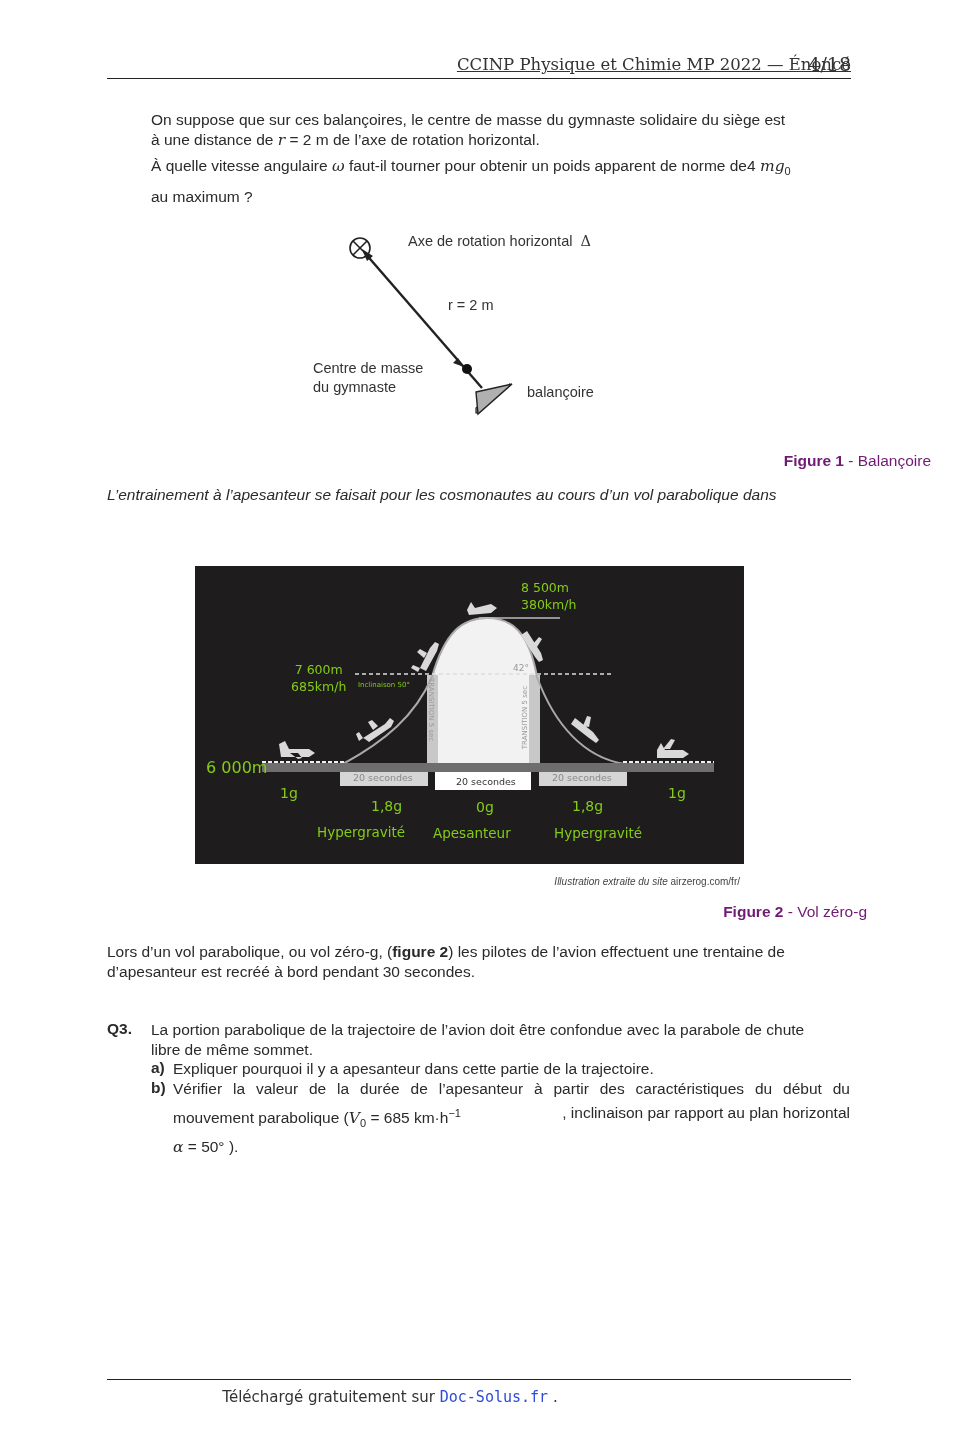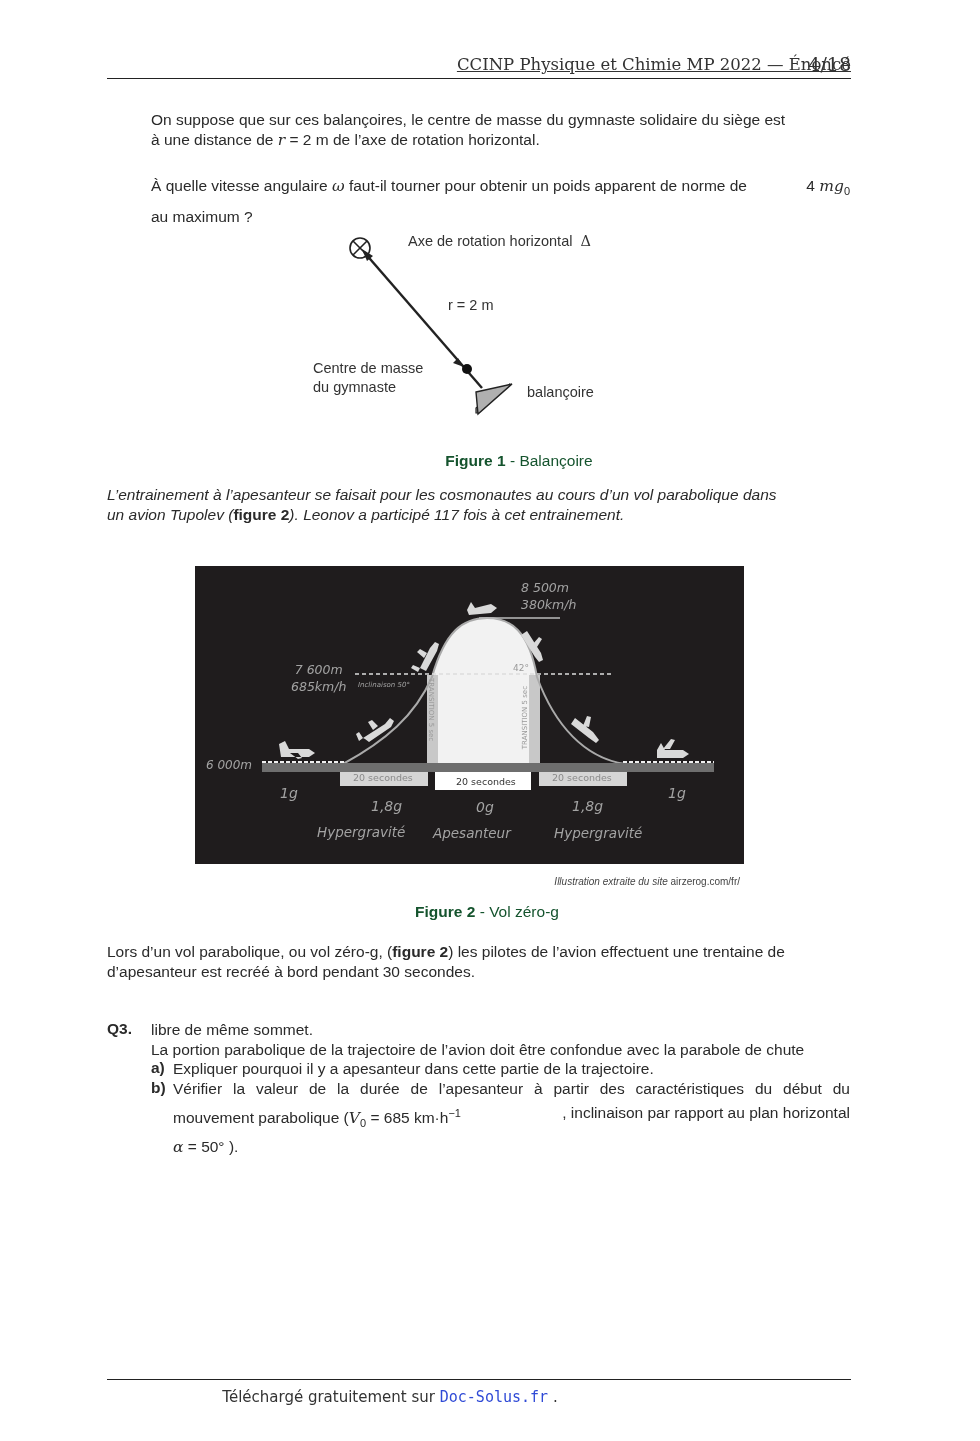--- a/index.html
+++ b/index.html
@@ -11,25 +11,25 @@
   #header-page { position: absolute; right: 0; top: 1px; font-size: 19px; color: #333; }
 
   .para { position: absolute; font-family: "Liberation Sans", sans-serif; font-size: 15.5px; line-height: 20px; color: #2a2a2a; }
   .justify { text-align: justify; text-align-last: left; }
   .math { font-family: "DejaVu Serif", "Liberation Serif", serif; font-style: italic; }
   sub, sup { font-size: 11px; }
 
   #fig1 { position: absolute; left: 300px; top: 222px; width: 320px; height: 210px; }
   .fig1-label { position: absolute; font-family: "Liberation Sans", sans-serif; font-size: 14.5px; color: #333; white-space: nowrap; }
 
-  .caption { position: absolute; font-family: "Liberation Sans", sans-serif; font-size: 15.5px; color: #14532d; text-align: center; }
+  .caption { position: absolute; font-family: "Liberation Sans", sans-serif; font-size: 15.5px; color: #701a75; text-align: right; }
   .caption b { font-weight: bold; }
 
   #fig2 { position: absolute; left: 195px; top: 566px; width: 549px; height: 298px; background: #1f1c1d; }
-  .f2t { position: absolute; font-family: "DejaVu Sans", sans-serif; color: #a3a3a3; white-space: nowrap; font-style: italic; }
+  .f2t { position: absolute; font-family: "DejaVu Sans", sans-serif; color: #84cc16; white-space: nowrap; }
   .f2s { position: absolute; font-family: "DejaVu Sans", sans-serif; color: #8a8a8a; white-space: nowrap; font-size: 9.5px; }
 
   #credit { position: absolute; left: 380px; top: 876px; width: 360px; text-align: right; font-family: "Liberation Sans", sans-serif; font-size: 10px; color: #444; }
   #credit i { font-style: italic; }
 
   .q-label { position: absolute; font-family: "Liberation Sans", sans-serif; font-weight: bold; font-size: 15.5px; color: #2a2a2a; }
 
   #footer-rule { position: absolute; left: 107px; top: 1379px; width: 744px; height: 0; border-top: 1.5px solid #222; }
   #footer { position: absolute; left: 0; width: 780px; top: 1388px; text-align: center; font-family: "DejaVu Sans", sans-serif; font-size: 15px; color: #333; }
   #footer-link { color: #2f4ad6; font-family: "DejaVu Sans Mono", monospace; font-size: 15px; }
@@ -42,21 +42,21 @@
   <div id="header-page" class="serif">4/18</div>
 </div>
 
 <div class="para justify" style="left:151px; top:110px; width:699px;">
   <div>On suppose que sur ces balançoires, le centre de masse du gymnaste solidaire du siège est</div>
   <div>
     <span>à une distance de </span><span class="math">r</span><span> = 2 m</span><span> de l’axe de rotation horizontal.</span>
   </div>
 </div>
 <div class="para" style="left:151px; top:156px; width:699px;">
-  <div style="display:flex; justify-content:space-between; width:699px;margin-top:20px;">
+  <div style="display:flex; width:699px;">
     <span><span>À quelle vitesse angulaire </span><span class="math">ω</span><span> faut-il tourner pour obtenir un poids apparent de norme de </span></span>
     <span><span>4</span> <span class="math">mg</span><sub>0</sub></span>
   </div>
   <div style="margin-top:6px;">au maximum ?</div>
 </div>
 
 <div id="fig1">
   <svg width="320" height="210" viewBox="0 0 320 210">
     <g>
       <circle cx="60" cy="26" r="10" fill="#fff" stroke="#222" stroke-width="1.6"></circle>
@@ -80,23 +80,20 @@
   </div>
   <div class="fig1-label" style="left:227px; top:162px;">balançoire</div>
 </div>
 
 <div class="caption" style="left:107px; top:452px; width:824px;">
   <b>Figure 1</b><span> - Balançoire</span>
 </div>
 
 <div class="para justify" style="left:107px; top:485px; width:743px; font-style:italic;">
   <div>L’entrainement à l’apesanteur se faisait pour les cosmonautes au cours d’un vol parabolique dans</div>
-  <div>
-    <span>un avion Tupolev (</span><b style="font-style:normal;">figure 2</b><span>). Leonov a participé 117 fois à cet entrainement.</span>
-  </div>
 </div>
 
 <div id="fig2">
   <svg width="549" height="298" viewBox="0 0 549 298" style="position:absolute; left:0; top:0;">
 
     <path d="M237,111 C250,65 268,52 292,52 C316,52 334,65 342,111 L342,205 L237,205 Z" fill="#f2f2f2"></path>
 
     <rect x="232" y="109" width="11" height="96" fill="#c8c8c8"></rect>
     <rect x="334" y="109" width="11" height="96" fill="#c8c8c8"></rect>
 
@@ -129,21 +126,21 @@
     <div>380km/h</div>
   </div>
   <div class="f2t" style="left:96px; top:95px; font-size:12.5px; line-height:17px; text-align:center;">
     <div>7 600m</div>
     <div>685km/h</div>
   </div>
   <div class="f2t" style="left:163px; top:115px; font-size:7px;">Inclinaison 50°</div>
   <div class="f2s" style="left:318px; top:97px; font-size:9px; color:#999;">42°</div>
   <div class="f2s" style="left:232px; top:112px; font-size:7px; writing-mode:vertical-rl; color:#999;">TRANSITION 5 sec</div>
   <div class="f2s" style="left:326px; top:120px; font-size:7px; writing-mode:vertical-rl; transform:rotate(180deg); color:#999;">TRANSITION 5 sec</div>
-  <div class="f2t" style="left:11px; top:192px; font-size:12px;">6 000m</div>
+  <div class="f2t" style="left:11px; top:192px; font-size:16px;">6 000m</div>
   <div class="f2s" style="left:158px; top:206px;">20 secondes</div>
   <div class="f2s" style="left:261px; top:210px; color:#333;">20 secondes</div>
   <div class="f2s" style="left:357px; top:206px;">20 secondes</div>
   <div class="f2t" style="left:85px; top:219px; font-size:14px;">1g</div>
   <div class="f2t" style="left:176px; top:232px; font-size:14px;">1,8g</div>
   <div class="f2t" style="left:281px; top:233px; font-size:14px;">0g</div>
   <div class="f2t" style="left:377px; top:232px; font-size:14px;">1,8g</div>
   <div class="f2t" style="left:473px; top:219px; font-size:14px;">1g</div>
   <div class="f2t" style="left:122px; top:258px; font-size:13.5px;">Hypergravité</div>
   <div class="f2t" style="left:238px; top:259px; font-size:13.5px;">Apesanteur</div>
@@ -160,22 +157,22 @@
 
 <div class="para justify" style="left:107px; top:942px; width:743px;">
   <div>
     <span>Lors d’un vol parabolique, ou vol zéro-g, (</span><b>figure 2</b><span>) les pilotes de l’avion effectuent une trentaine de</span>
   </div>
   <div>d’apesanteur est recréé à bord pendant 30 secondes.</div>
 </div>
 
 <div class="q-label" style="left:107px; top:1020px;text-align:right;">Q3.</div>
 <div class="para justify" style="left:151px; top:1020px; width:699px;">
+  <div>La portion parabolique de la trajectoire de l’avion doit être confondue avec la parabole de chute</div>
   <div>libre de même sommet.</div>
-  <div>La portion parabolique de la trajectoire de l’avion doit être confondue avec la parabole de chute</div>
 </div>
 <div class="q-label" style="left:151px; top:1059px;">a)</div>
 <div class="para" style="left:173px; top:1059px; width:677px;">Expliquer pourquoi il y a apesanteur dans cette partie de la trajectoire.</div>
 <div class="q-label" style="left:151px; top:1079px;">b)</div>
 <div class="para" style="left:173px; top:1079px; width:677px;">
   <div class="justify" style="text-align-last: justify;">Vérifier la valeur de la durée de l’apesanteur à partir des caractéristiques du début du</div>
   <div style="display:flex; justify-content:space-between; margin-top:4px;">
     <span><span>mouvement parabolique (</span><span class="math">V</span><sub>0</sub><span> = 685 km·h</span><sup>−1</sup></span>
     <span>, inclinaison par rapport au plan horizontal</span>
   </div>

